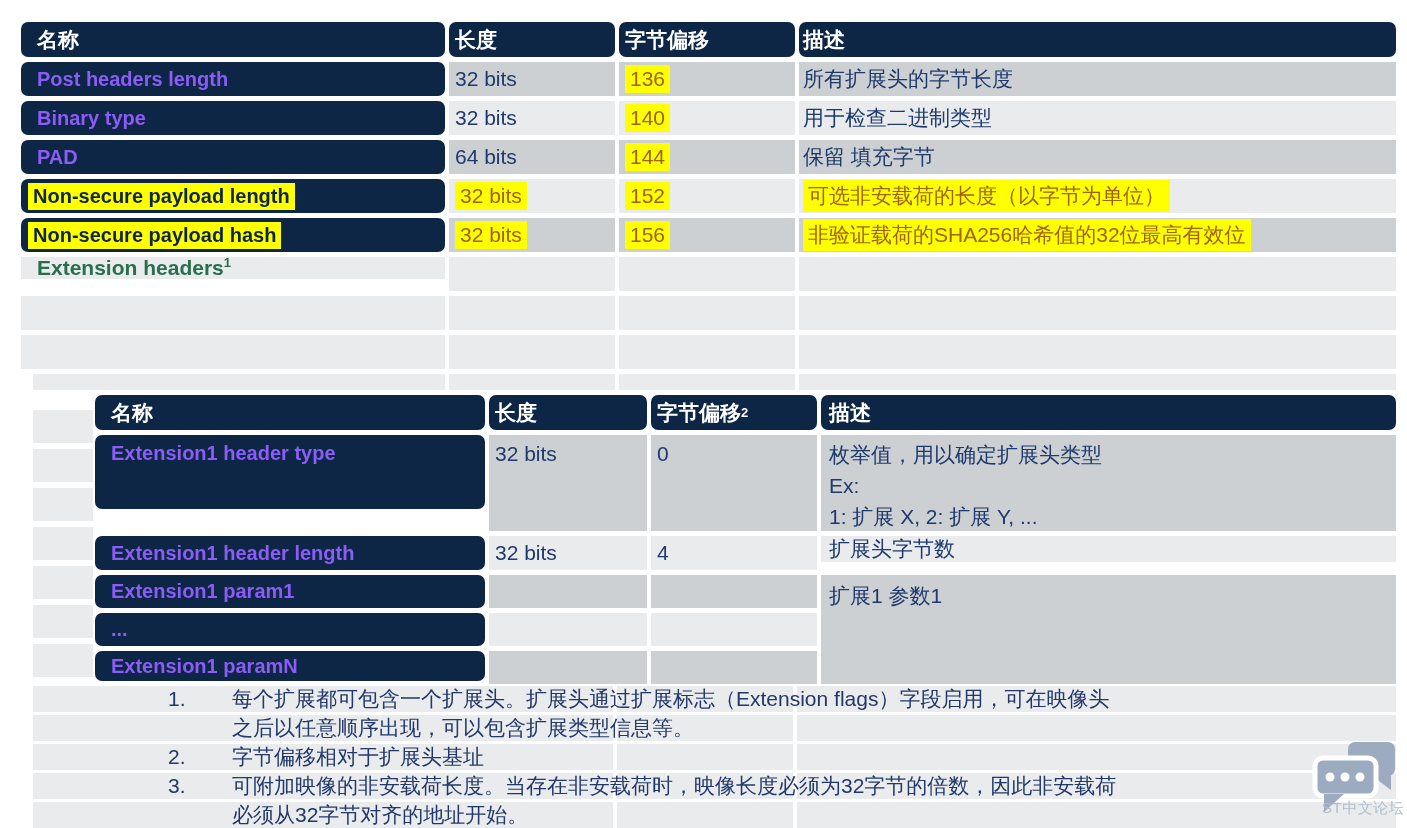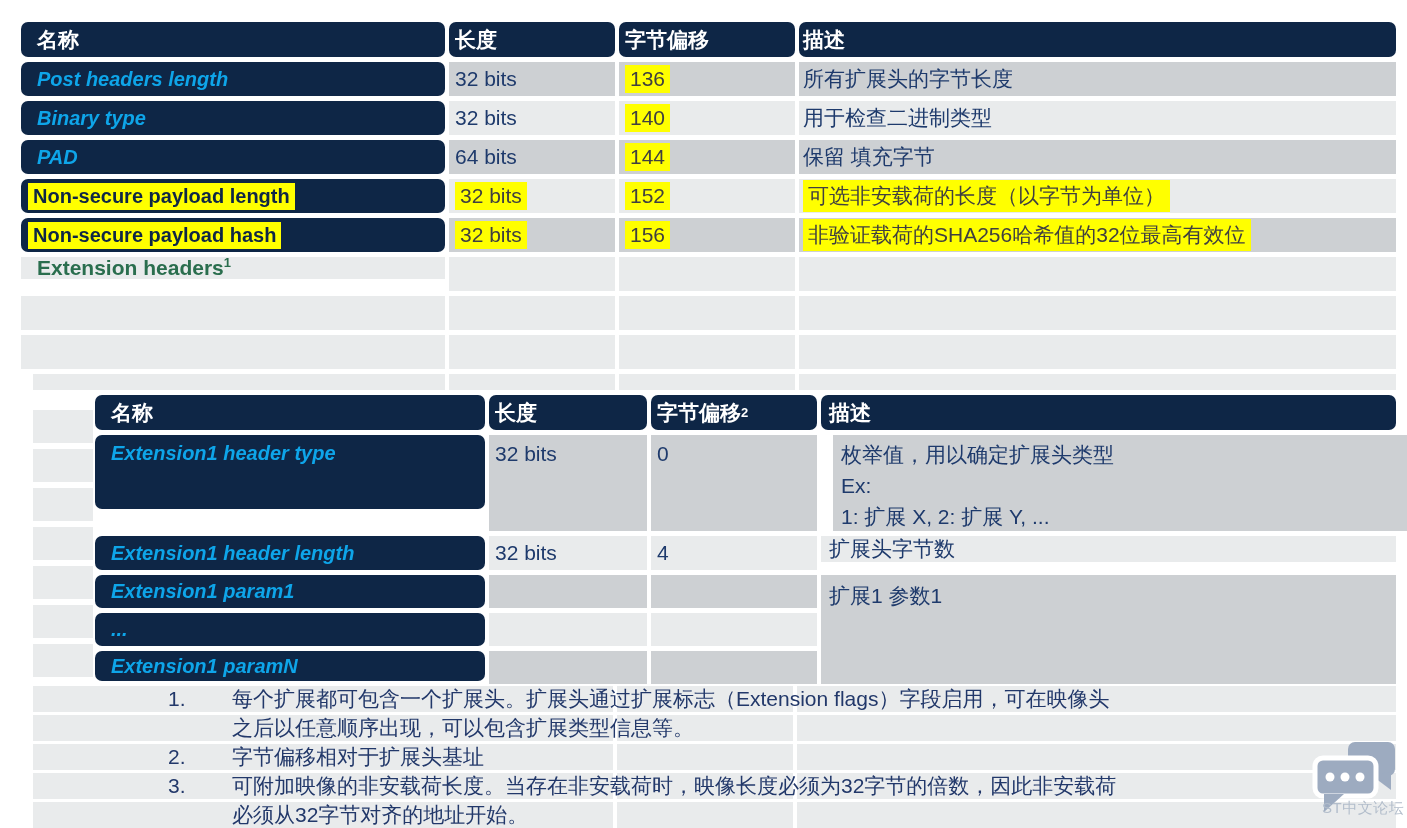--- a/index.html
+++ b/index.html
@@ -20,31 +20,31 @@
   .nC{left:651px;width:166px;}
   .nD{left:821px;width:575px;}
   
   .fA{left:33px;width:580px;}
   .fB{left:617px;width:176px;}
   .fC{left:797px;width:599px;}
   .navy{background:#0e2646;color:#ffffff;border-radius:7px;}
   .g1{background:#cdd0d3;}
   .g2{background:#e9ebec;}
   .hdr{font-weight:bold;font-size:21px;color:#ffffff;}
-  .name{font-weight:bold;font-size:20px;color:#0ea5e9;font-style:italic;}
+  .name{font-weight:bold;font-size:20px;color:#8b5cf6;}
   .val{font-size:21px;color:#1e3a6c;}
   .p4{padding-left:4px;}
   .p6{padding-left:6px;}
   .p8{padding-left:8px;}
-  .hl{background:#ffff00;color:#404040;padding:2px 5px;display:inline-block;white-space:nowrap;}
+  .hl{background:#ffff00;color:#a16207;padding:2px 5px;display:inline-block;white-space:nowrap;}
   .hlname{font-weight:bold;color:#0e2646;font-size:20px;}
   .green{color:#2a6e4e;font-weight:bold;font-size:21px;}
   sup{font-size:13px;line-height:0;}
   .topalign{align-items:flex-start;padding-top:7px;}
-  .desclines{display:block;padding-top:4px;margin-left:12px;}
+  .desclines{display:block;padding-top:4px;}
   .desclines div{line-height:31px;font-size:21px;color:#1e3a6c;white-space:nowrap;}
   .strip{position:absolute;left:33px;width:60px;height:33px;background:#e9ebec;}
   .fnum,.ftext{position:absolute;font-size:21px;color:#22386a;line-height:26px;height:26px;
                white-space:nowrap;}
   .fnum{left:168px;}
   .ftext{left:232px;}
   .wm{position:absolute;left:1312px;top:732px;width:95px;height:90px;}
   .wmlabel{position:absolute;left:1322px;top:799px;width:85px;font-size:15px;color:#b2bdcb;
            letter-spacing:0.5px;white-space:nowrap;}
 </style>

